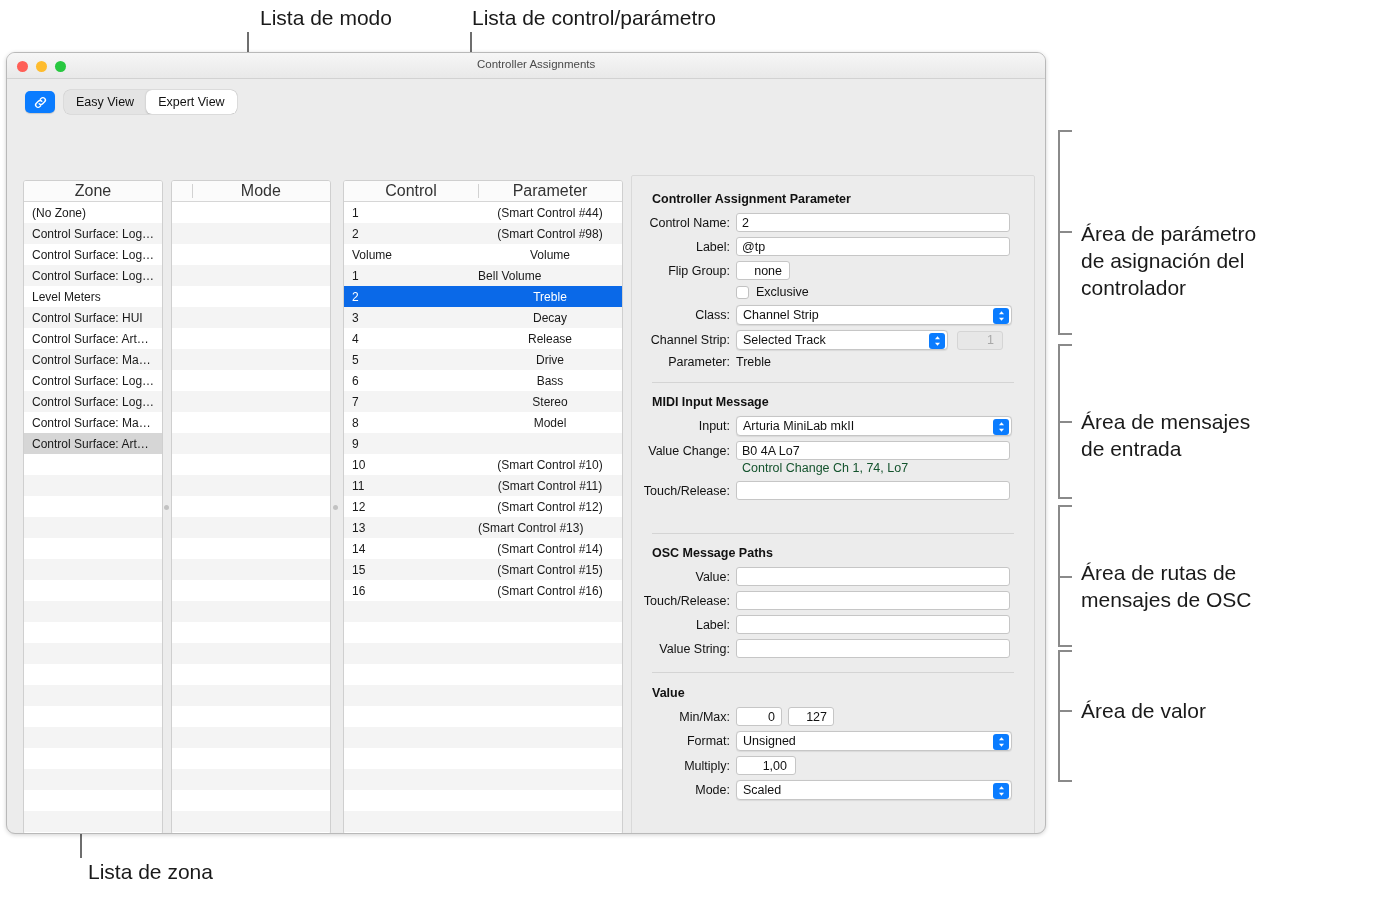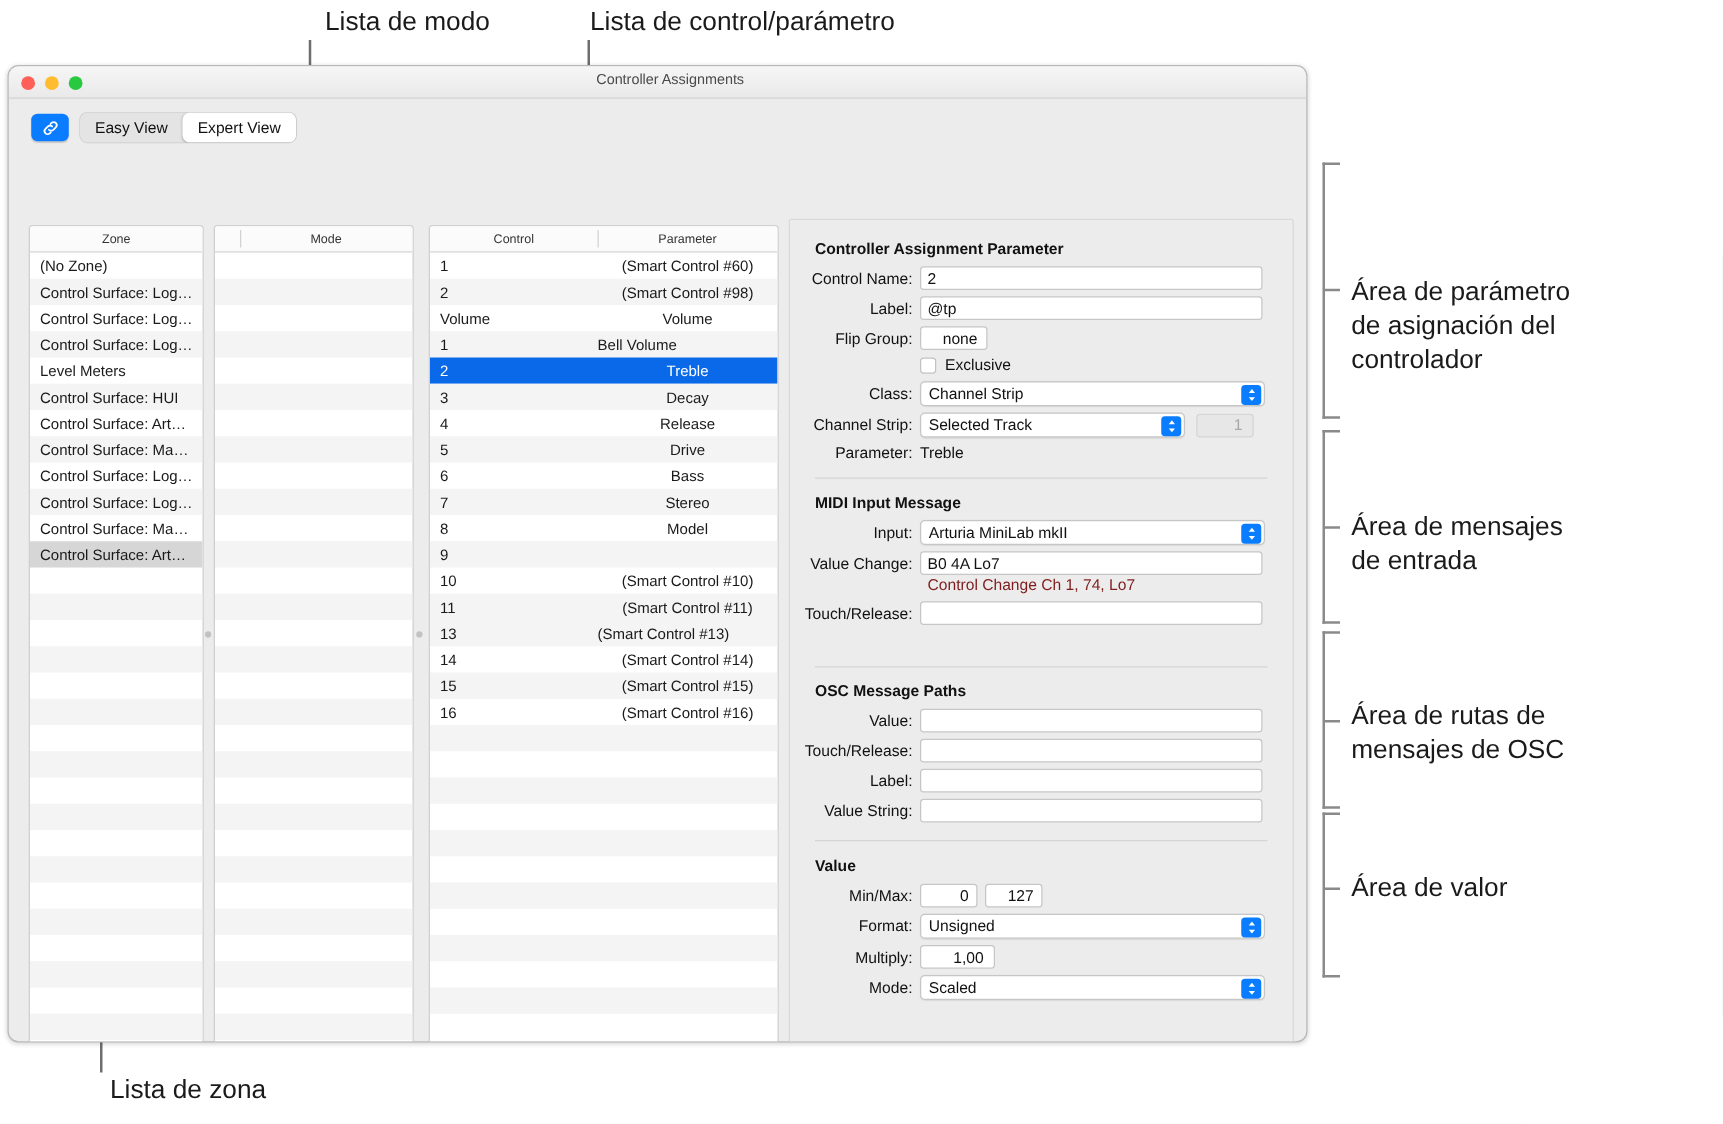--- a/index.html
+++ b/index.html
@@ -111,21 +111,21 @@
     background:#ffffff;
     border:1px solid #cfcfcf;
     border-radius:3px;
     overflow:hidden;
   }
   .panel-head {
     height:21px;
     background:#fbfbfb;
     border-bottom:1px solid #d6d6d6;
     display:flex;
-    font-size:10px;
+    font-size:16px;
     color:#333;
     justify-content:flex-end;
   }
   .panel-head .hcell {
     display:flex; align-items:center; justify-content:center;
     height:100%;
     position:relative;
   }
   .panel-head .hcell + .hcell::before {
     content:""; position:absolute; left:0; top:3px; bottom:3px;
@@ -234,21 +234,21 @@
     width:13px; height:13px; border-radius:3px;
     background:#fff; border:1px solid #c2c2c2;
     margin-right:7px;
   }
 
   .hr {
     height:1px; background:#d4d4d4;
     margin:10px 20px 12px 20px;
   }
   .subnote {
-    font-size:12.5px; color:#7f1d1d;
+    font-size:12.5px; color:#14532d;
     margin-left:110px; margin-top:-2px; margin-bottom:6px;
   }
 </style>
 </head>
 <body>
 
 <div class="anno-text" style="left:260px; top:4px;">Lista de modo</div>
 <div class="leader vline" style="left:247px; top:32px; height:82px;"></div>
 
 <div class="anno-text" style="left:472px; top:4px;">Lista de control/parámetro</div>
@@ -500,21 +500,21 @@
   </div>
 
   <div class="panel" id="ctrl-panel">
     <div class="panel-head">
       <div class="hcell c1">Control</div>
       <div class="hcell c2">Parameter</div>
     </div>
     <div class="rows" id="ctrl-rows">
         <div class="row">
           <div class="cell c1">1</div>
-          <div class="cell c2" style="padding-left: 0px; text-align: center;">(Smart Control #60)</div>
+          <div class="cell c2" style="padding-left: 0px; text-align: center;">(Smart Control #44)</div>
         </div>
         <div class="row alt">
           <div class="cell c1">2</div>
           <div class="cell c2" style="padding-left: 0px; text-align: center;">(Smart Control #98)</div>
         </div>
         <div class="row">
           <div class="cell c1">Volume</div>
           <div class="cell c2" style="padding-left: 0px; text-align: center;">Volume</div>
         </div>
         <div class="row alt">
@@ -553,20 +553,24 @@
           <div class="cell c1">9</div>
           <div class="cell c2" style="padding-left: 0px; text-align: center;"></div>
         </div>
         <div class="row">
           <div class="cell c1">10</div>
           <div class="cell c2" style="padding-left: 0px; text-align: center;">(Smart Control #10)</div>
         </div>
         <div class="row alt">
           <div class="cell c1">11</div>
           <div class="cell c2" style="padding-left: 0px; text-align: center;">(Smart Control #11)</div>
+        </div>
+        <div class="row">
+          <div class="cell c1">12</div>
+          <div class="cell c2" style="padding-left: 0px; text-align: center;">(Smart Control #12)</div>
         </div>
         <div class="row alt">
           <div class="cell c1">13</div>
           <div class="cell c2" style="padding-left: 0px; ">(Smart Control #13)</div>
         </div>
         <div class="row">
           <div class="cell c1">14</div>
           <div class="cell c2" style="padding-left: 0px; text-align: center;">(Smart Control #14)</div>
         </div>
         <div class="row alt">

